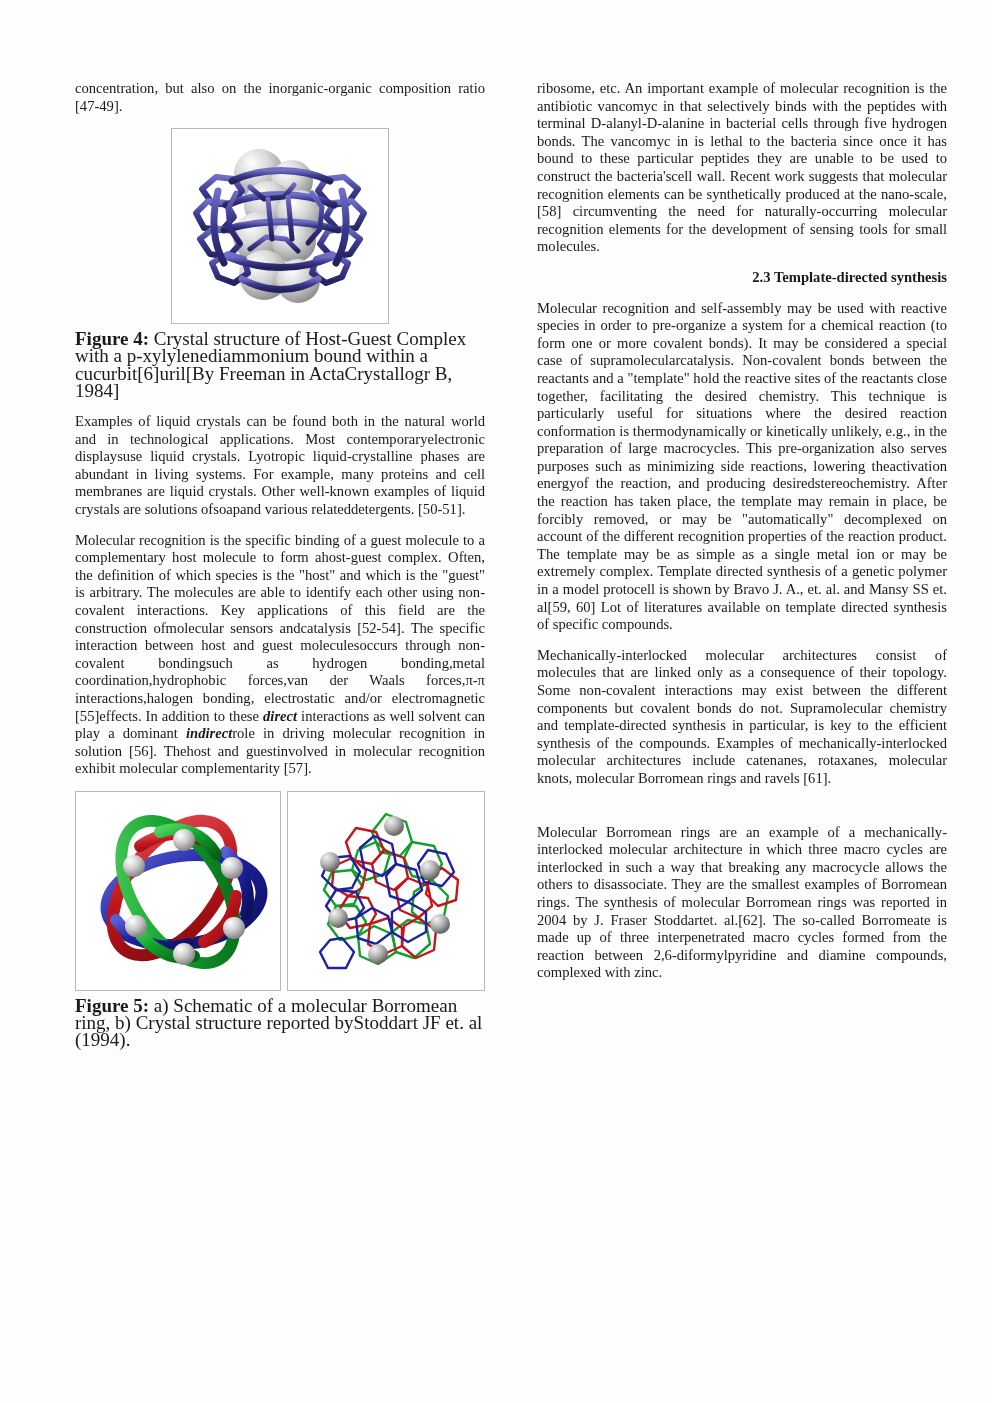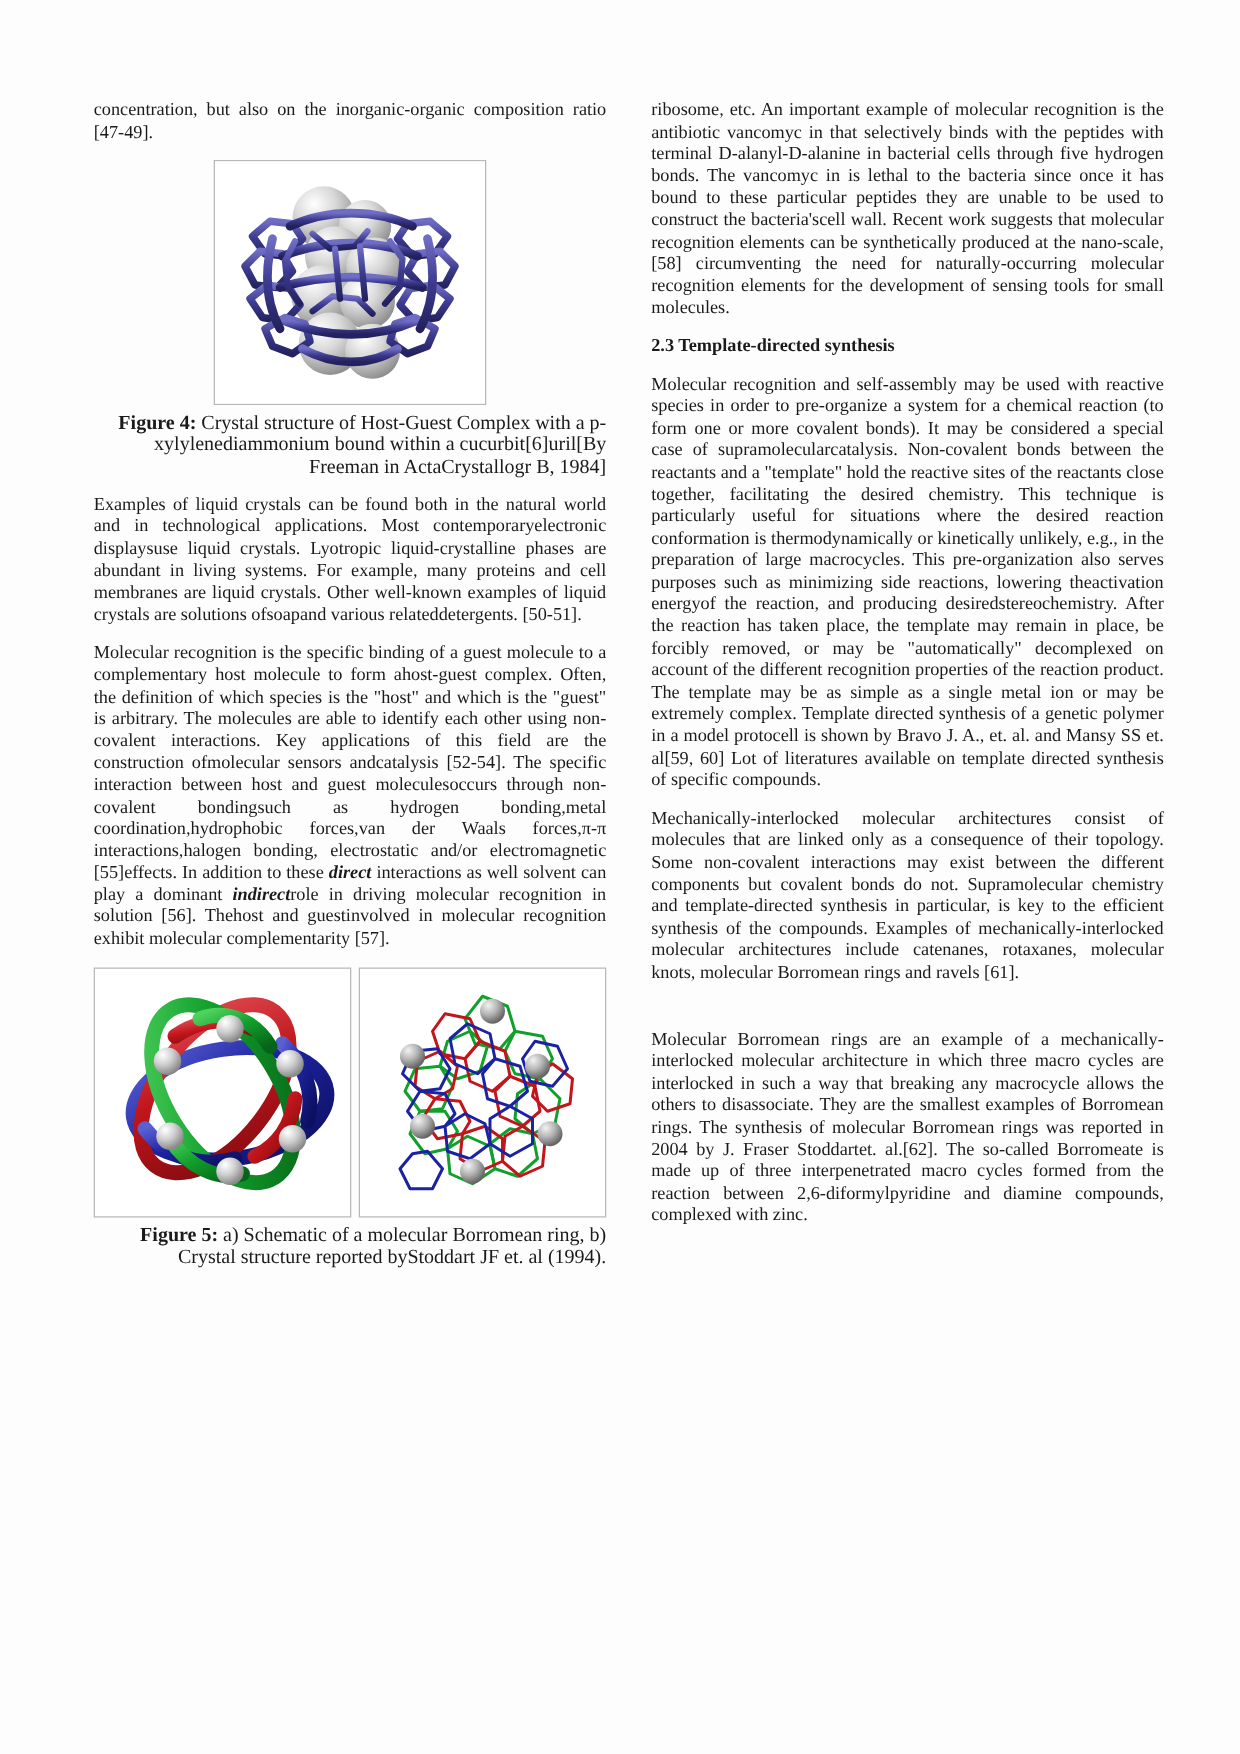--- a/index.html
+++ b/index.html
@@ -22,50 +22,50 @@
     height: 1403px;
     background: #fdfdfd;
   }
   .columns {
     position: absolute;
     left: 75px;
     top: 80px;
     width: 860px;
     height: 1260px;
     display: flex;
-    gap: 36px;
+    gap: 52px;
   }
   .col {
     width: 410px;
     flex: 0 0 410px;
   }
   p.body {
     margin: 0 0 13px 0;
     font-size: 14.6px;
     line-height: 17.6px;
     text-align: justify;
     text-justify: inter-word;
     hyphens: none;
     -webkit-hyphens: none;
   }
   p.body.tight { margin-bottom: 0; margin-top: 36px; }
   h3.heading {
     margin: 6px 0 13px 0;
     font-size: 14.6px;
     line-height: 17.6px;
     font-weight: bold;
-    text-align: left;
+    text-align: right;
   }
   .fig-block {
     margin: 0 0 10px 0;
   }
   .fig-caption {
-    font-size: 16px;
+    font-size: 19px;
     line-height: 17.2px;
-    text-align: right;
+    text-align: left;
     margin: 6px 0 14px 0;
   }
   .fig-caption b { font-weight: bold; }
 
   
   .fig4-frame {
     width: 218px;
     height: 196px;
     margin: 12px auto 0 auto;
     background: #ffffff;

